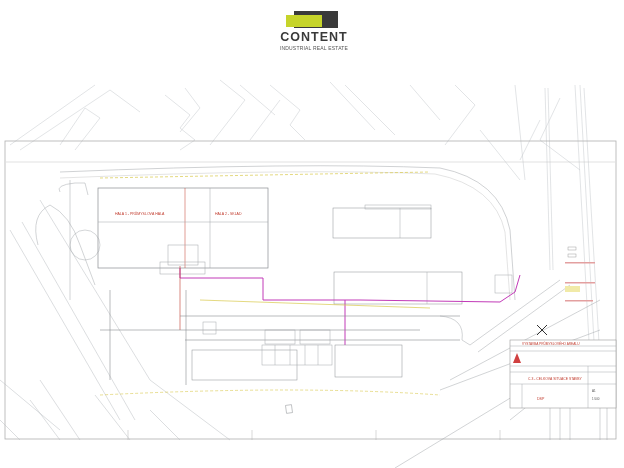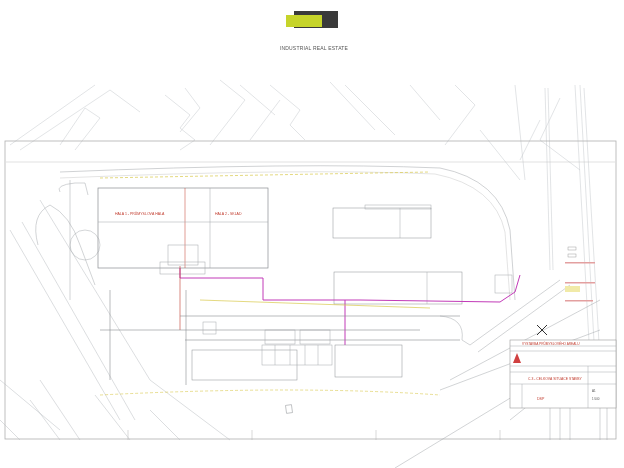--- a/index.html
+++ b/index.html
@@ -11,20 +11,21 @@
   .logo-sub{position:absolute;left:0;top:37px;width:84px;text-align:center;font-size:5px;color:#555;letter-spacing:0.2px;}
   svg.plan{position:absolute;left:0;top:0;}
   .t{font-family:"Liberation Sans",sans-serif;}
 </style>
 </head>
 <body>
 
 <div class="logo">
   <div class="logo-dark"></div>
   <div class="logo-lime"></div>
+  <div class="logo-word">CONTENT</div>
   <div class="logo-sub">INDUSTRIAL REAL ESTATE</div>
 </div>
 
 <svg class="plan" width="624" height="468" viewBox="0 0 624 468" fill="none" stroke="#a4a9ae" stroke-width="0.5">
 
   <g stroke="#c4c8cc">
     <path d="M10 145 L95 85"></path>
       <path d="M20 150 L110 90"></path>
     <path d="M60 145 L85 108 L100 118 L75 150"></path>
     <path d="M110 90 L140 112"></path>

